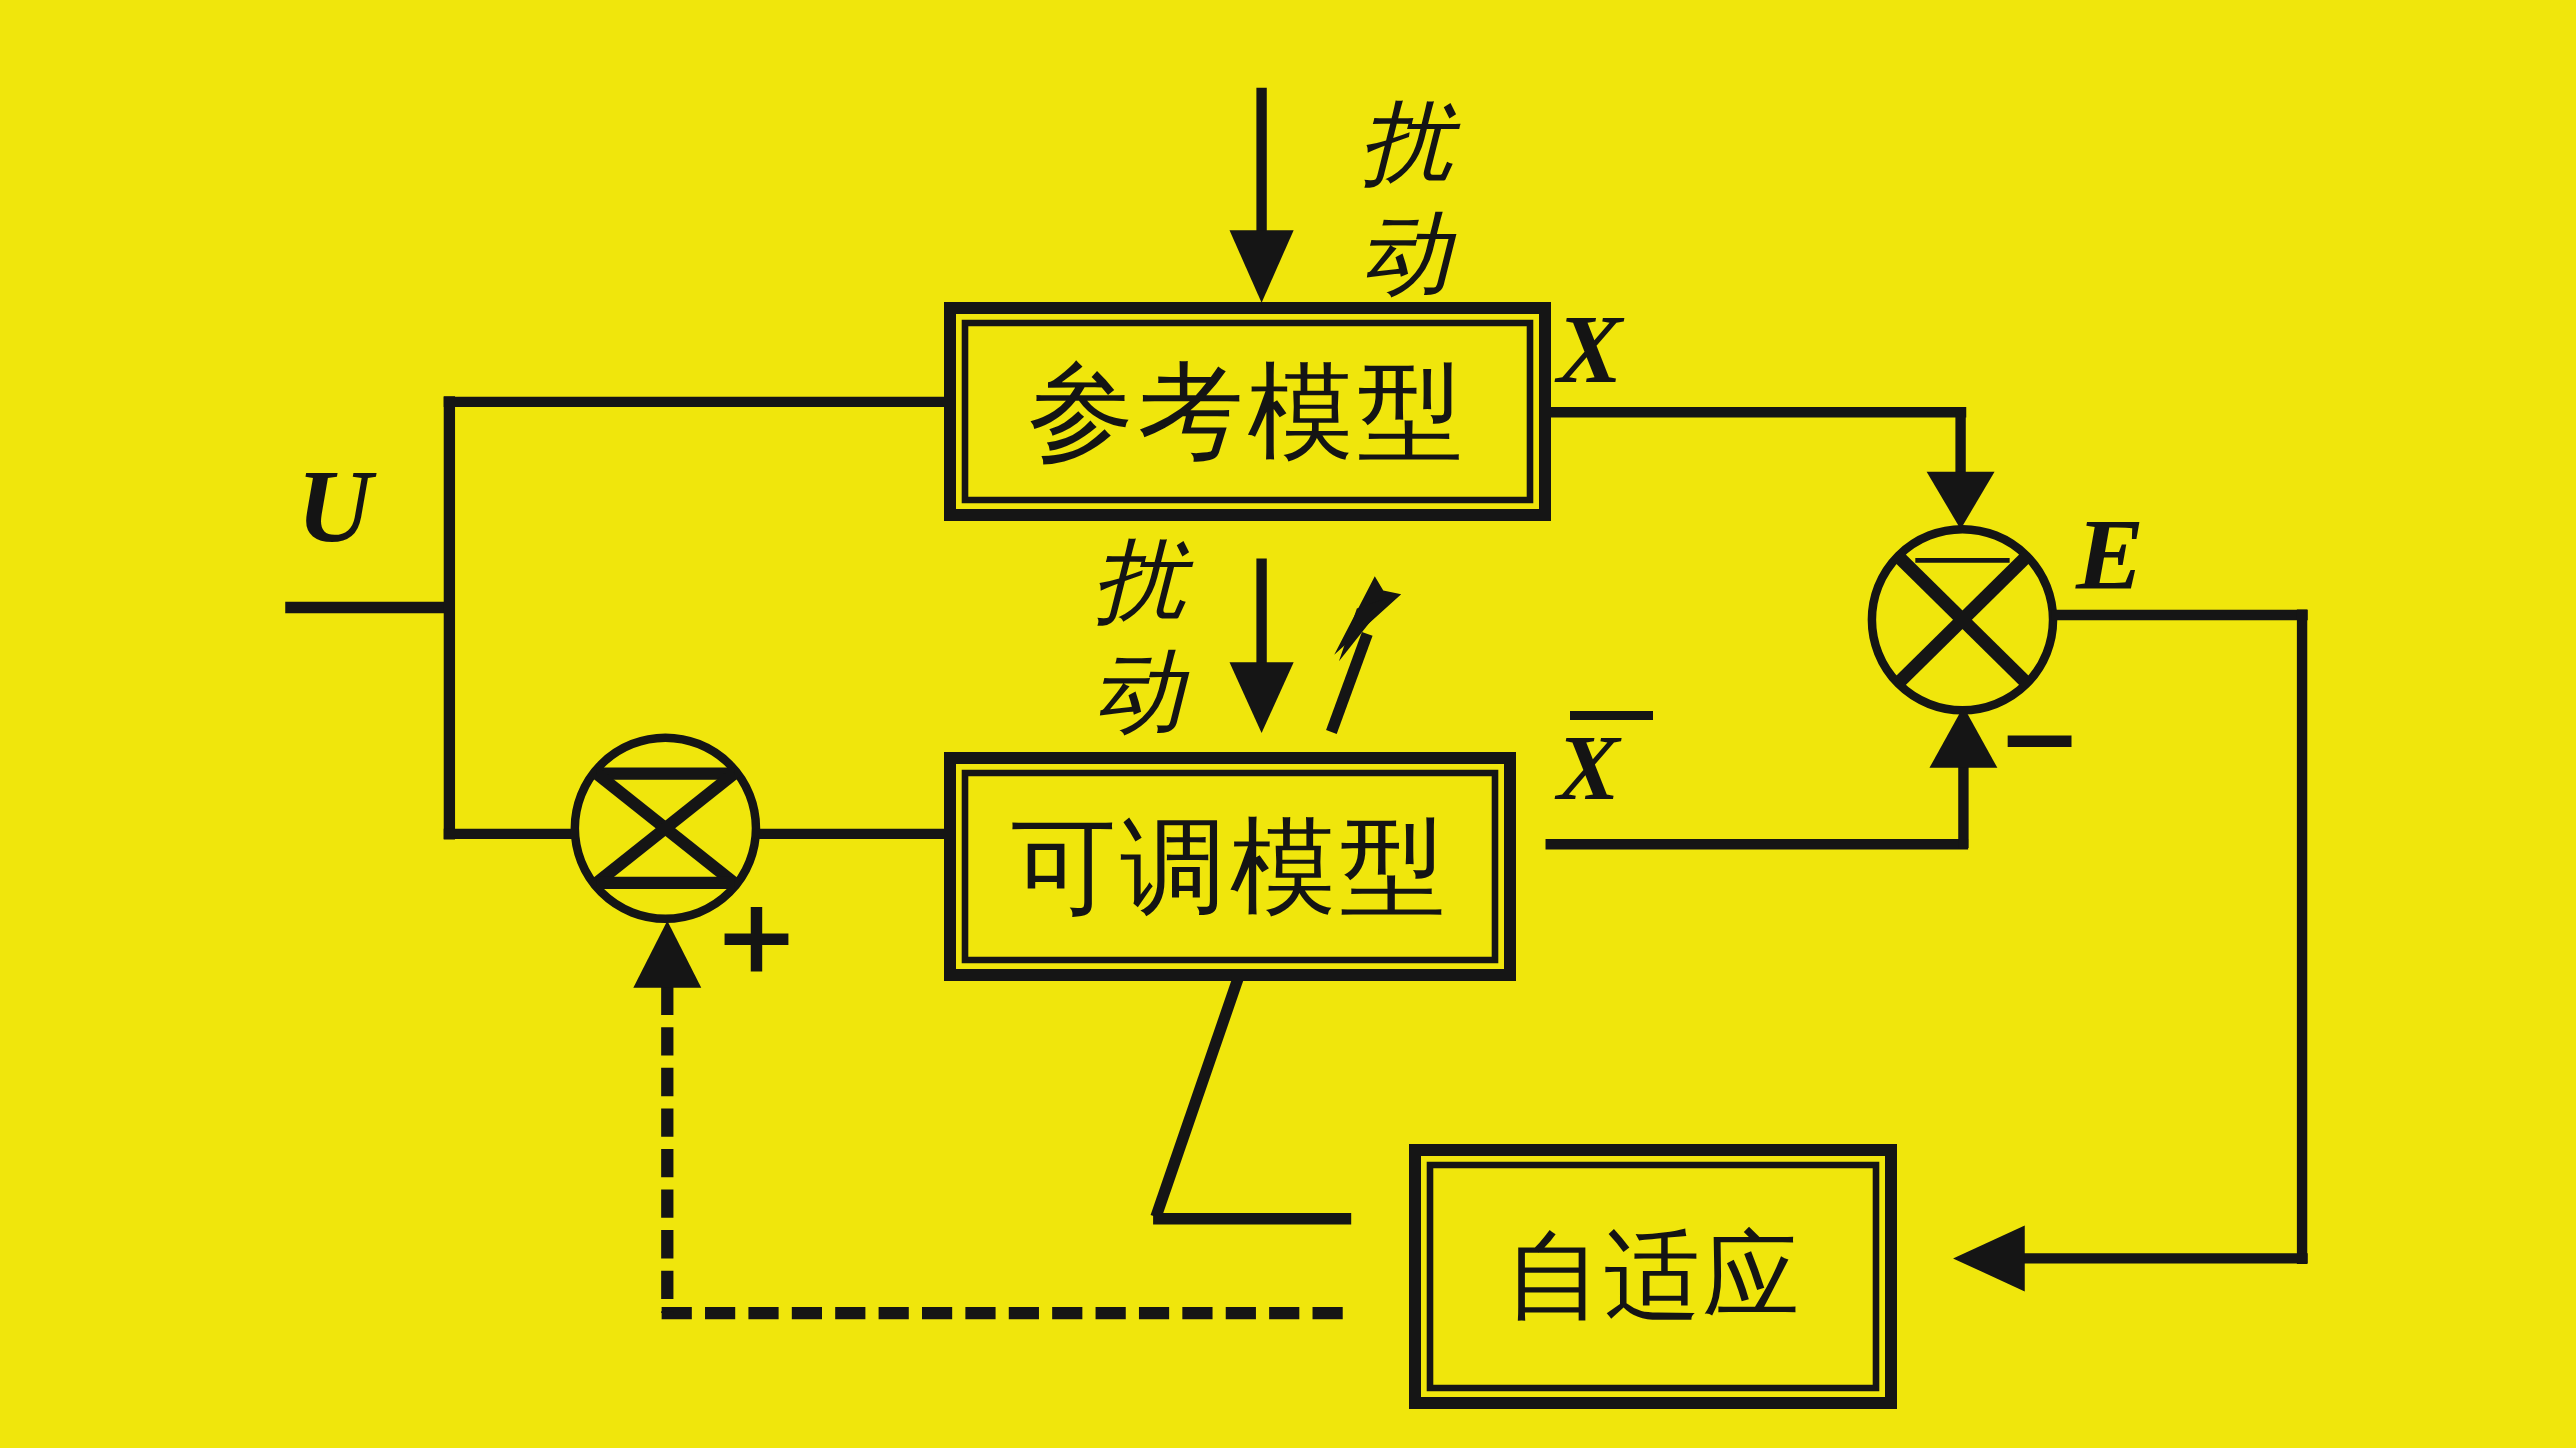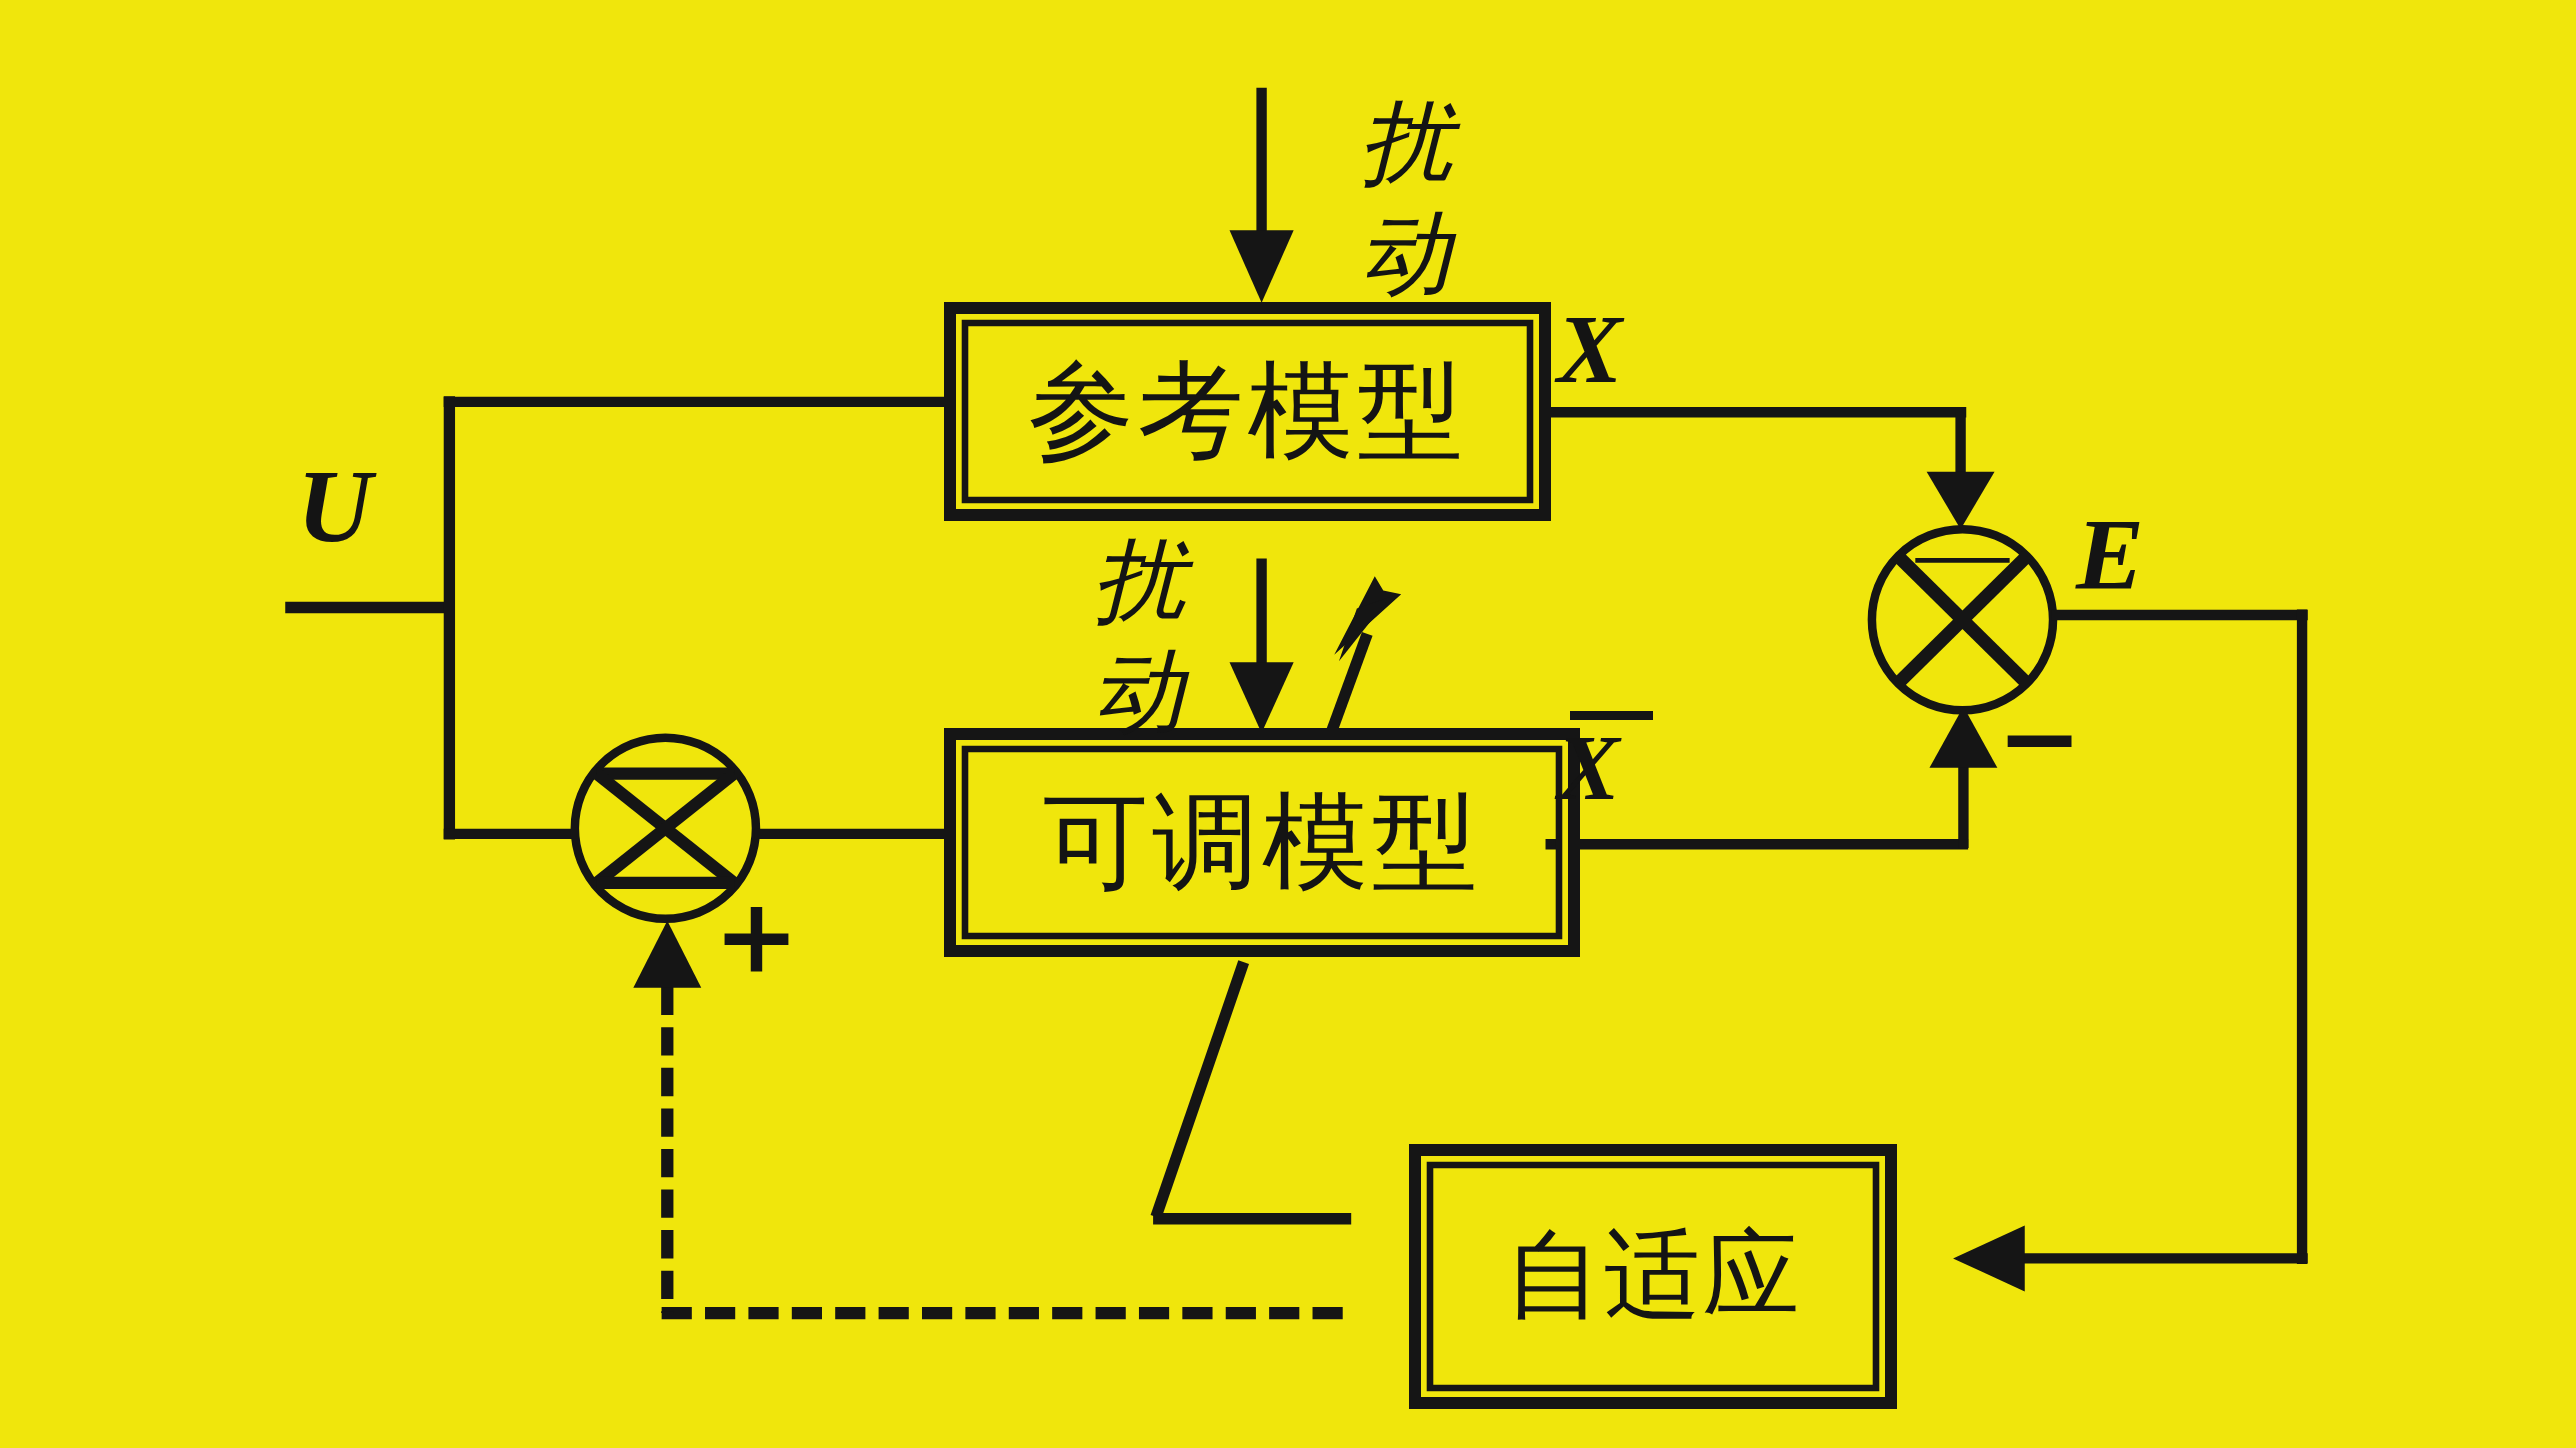--- a/index.html
+++ b/index.html
@@ -14,21 +14,21 @@
   .block{
     position:absolute;
     box-sizing:border-box;
     border:12.3px solid #151515;
     box-shadow: inset 0 0 0 5.7px #f0e60c, inset 0 0 0 12.3px #151515;
     display:flex;flex-direction:column;align-items:center;justify-content:center;
     color:#141414;
   }
   .block .bl{
     font-size:106px;line-height:1.18;letter-spacing:3.8px;
-    font-family:Liberation Serif, serif;
+    font-family:Liberation Sans, sans-serif;
     white-space:nowrap;
   }
   #adaptive-mechanism-block .bl{font-size:97px;letter-spacing:1.9px;}
   .lbl{
     position:absolute;color:#141414;
     font-family:"Liberation Serif", serif;
     font-style:italic;
   }
   .math{font-style:italic;font-weight:bold;}
   .vtext{
@@ -96,21 +96,21 @@
       <polygon points="2045,814 2117,814 2081,749"></polygon>
       <polygon points="2146,1299 2146,1369 2070,1334"></polygon>
       <polygon points="671,1047 743,1047 707,976"></polygon>
     </g>
   </svg>
 
   <div class="block" id="reference-model-block" style="left:944px;top:302px;width:607px;height:219px;">
     <div class="bl">参考模型</div>
   </div>
 
-  <div class="block" id="adjustable-model-block" style="left:944px;top:728px;width:636px;height:229px;">
+  <div class="block" id="adjustable-model-block" style="left:944px;top:752px;width:572px;height:229px;">
     <div class="bl">可调模型</div>
   </div>
 
   <div class="block" id="adaptive-mechanism-block" style="left:1409px;top:1144px;width:488px;height:265px;gap:23px;">
     <div class="bl">自适应</div>
   </div>
 
   <div class="lbl math" style="left:297px;top:446px;font-size:104px;">U</div>
 
   <div class="lbl math" style="left:1557px;top:293px;font-size:98px;">X</div>

